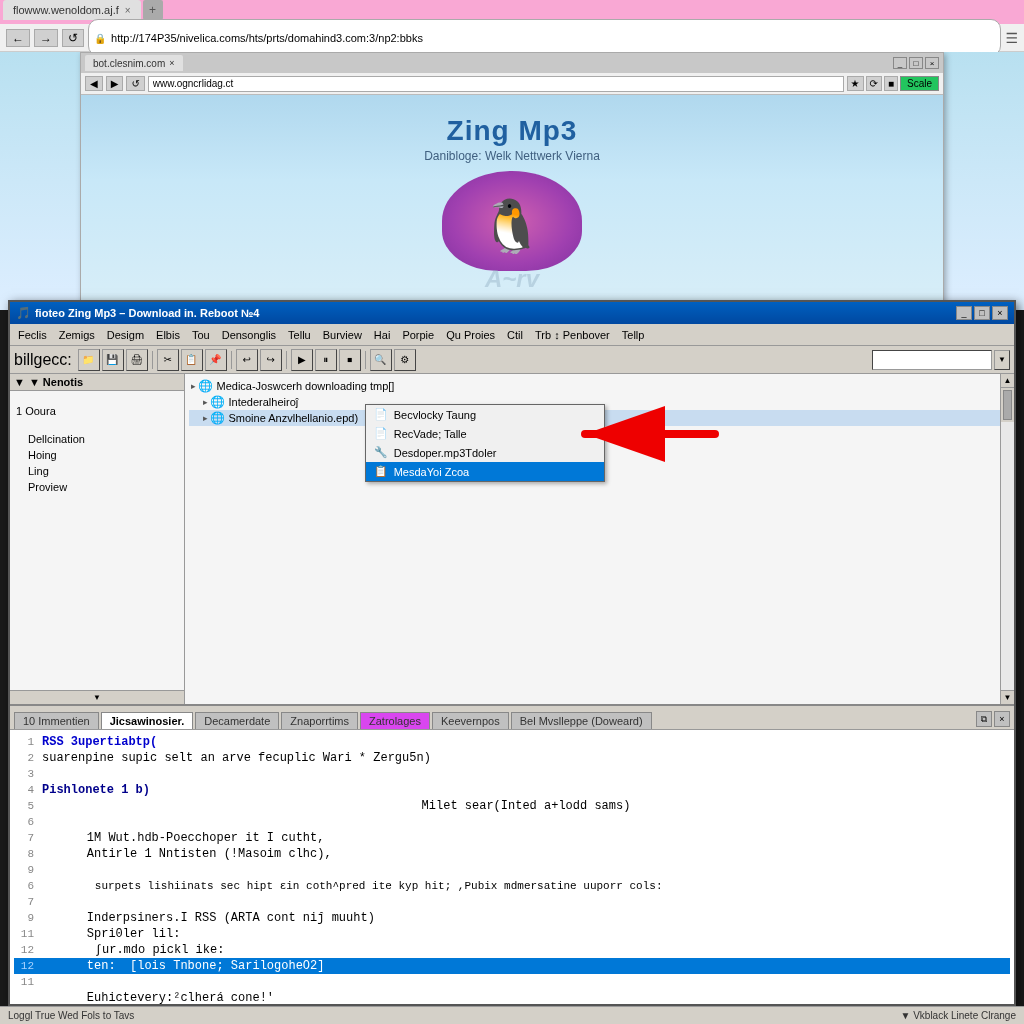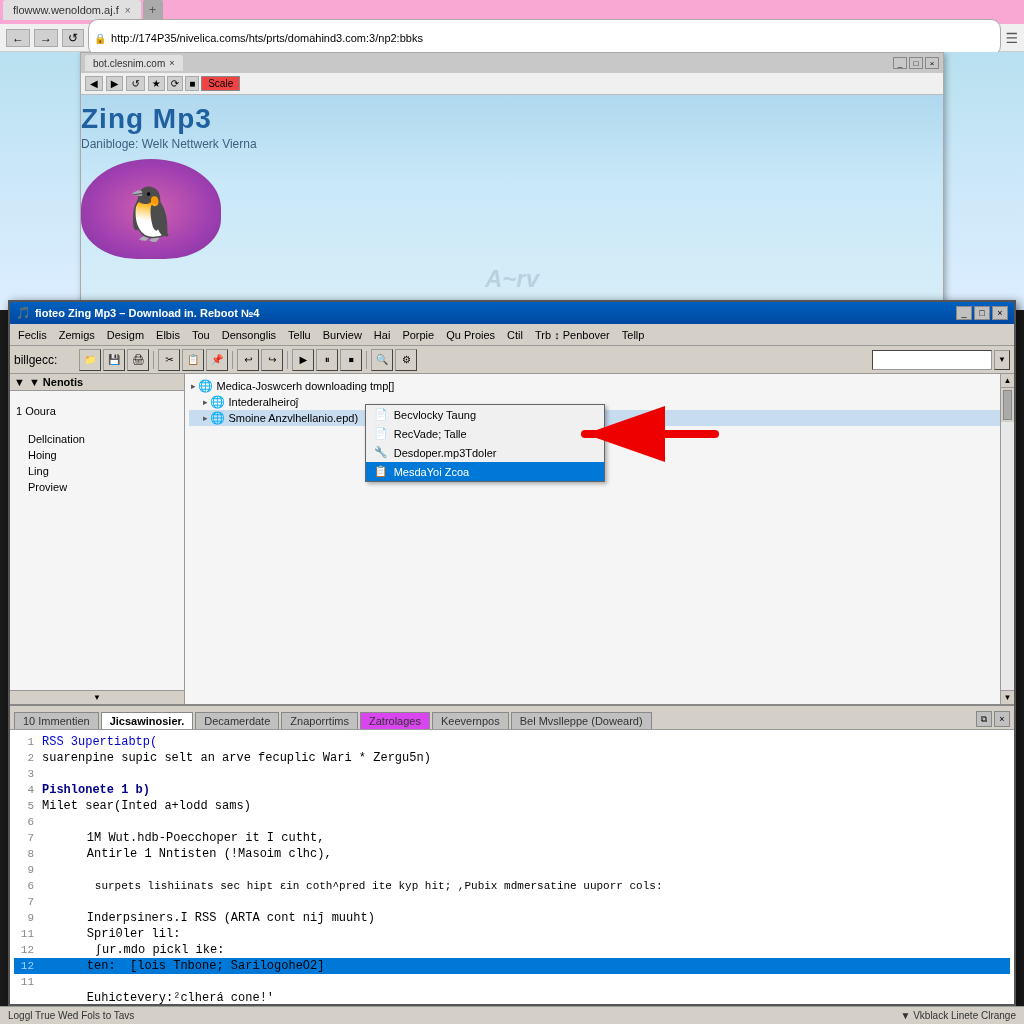--- a/index.html
+++ b/index.html
@@ -55,29 +55,30 @@
           <button style="width:14px;height:12px;font-size:8px;background:#c8c8c8;border:1px solid #888;cursor:pointer;">_</button>
           <button style="width:14px;height:12px;font-size:8px;background:#c8c8c8;border:1px solid #888;cursor:pointer;">□</button>
           <button style="width:14px;height:12px;font-size:8px;background:#c8c8c8;border:1px solid #888;cursor:pointer;">×</button>
         </div>
       </div>
 
       <div style="background:#f0f0f0;height:22px;display:flex;align-items:center;padding:0 4px;gap:3px;border-bottom:1px solid #bbb;">
         <button style="font-size:10px;background:#d0d0d0;border:1px solid #aaa;padding:1px 4px;cursor:pointer;">◀</button>
         <button style="font-size:10px;background:#d0d0d0;border:1px solid #aaa;padding:1px 4px;cursor:pointer;">▶</button>
         <button style="font-size:10px;background:#d0d0d0;border:1px solid #aaa;padding:1px 4px;cursor:pointer;">↺</button>
+        <input style="flex: 1 1 0%; height: 16px; border: 1px solid rgb(170, 170, 170); font-size: 10px; padding: 0px 4px; background: white;" value="www.ogncrlidag.ct">
         <div style="display:flex;gap:2px;">
           <button style="font-size:10px;background:#d0d0d0;border:1px solid #aaa;padding:1px 3px;cursor:pointer;">★</button>
           <button style="font-size:10px;background:#d0d0d0;border:1px solid #aaa;padding:1px 3px;cursor:pointer;">⟳</button>
           <button style="font-size:10px;background:#d0d0d0;border:1px solid #aaa;padding:1px 3px;cursor:pointer;">■</button>
-          <button style="font-size:10px;background:#ef4444;border:1px solid #888;padding:1px 6px;cursor:pointer;">Scale</button>
-        </div>
-      </div>
-
-      <div style="background:linear-gradient(180deg,#b0d8ee 0%,#c8e8f8 40%,#d8eef8 100%);flex:1;display:flex;flex-direction:column;align-items:flex-start;padding-top:8px;height:calc(100% - 42px);overflow:hidden;position:relative;">
+          <button style="font-size:10px;background:#22c55e;border:1px solid #888;padding:1px 6px;cursor:pointer;">Scale</button>
+        </div>
+      </div>
+
+      <div style="background:linear-gradient(180deg,#b0d8ee 0%,#c8e8f8 40%,#d8eef8 100%);flex:1;display:flex;flex-direction:column;align-items:center;padding-top:20px;height:calc(100% - 42px);overflow:hidden;position:relative;">
         <div style="font-size:28px;font-weight:bold;color:#2060a0;letter-spacing:1px;">Zing Mp3</div>
         <div style="font-size:12px;color:#406080;margin-top:2px;">Danibloge: Welk Nettwerk Vierna</div>
 
         <div style="margin-top:8px;display:flex;align-items:center;justify-content:center;position:relative;">
           <div style="width:140px;height:100px;background:radial-gradient(ellipse,#d060b0 0%,#a040b0 60%,#8030a0 100%);border-radius:50% 50% 40% 40%;display:flex;align-items:center;justify-content:center;overflow:hidden;">
             <div style="font-size:52px;margin-top:10px;">🐧</div>
           </div>
         </div>
         <div style="position:absolute;bottom:16px;left:50%;transform:translateX(-50%);font-size:24px;font-weight:bold;color:rgba(140,170,190,0.4);white-space:nowrap;font-style:italic;">A~rv</div>
       </div>
@@ -110,21 +111,21 @@
     <div style="padding:2px 6px;font-size:11px;color:#000;cursor:pointer;white-space:nowrap;">Burview</div>
     <div style="padding:2px 6px;font-size:11px;color:#000;cursor:pointer;white-space:nowrap;">Hai</div>
     <div style="padding:2px 6px;font-size:11px;color:#000;cursor:pointer;white-space:nowrap;">Porpie</div>
     <div style="padding:2px 6px;font-size:11px;color:#000;cursor:pointer;white-space:nowrap;">Qu Proies</div>
     <div style="padding:2px 6px;font-size:11px;color:#000;cursor:pointer;white-space:nowrap;">Ctil</div>
     <div style="padding:2px 6px;font-size:11px;color:#000;cursor:pointer;white-space:nowrap;">Trb ↕ Penbover</div>
     <div style="padding:2px 6px;font-size:11px;color:#000;cursor:pointer;white-space:nowrap;">Tellp</div>
   </div>
 
   <div style="background:#d4d0c8;height:28px;display:flex;align-items:center;padding:0 4px;border-bottom:1px solid #999;gap:2px;">
-    <span style="font-size:12px;margin-right:20px;">billgecc:</span>
+    <span style="font-size:16px;margin-right:4px;">billgecc:</span>
     <button style="width:22px;height:22px;background:#d4d0c8;border:1px outset #999;font-size:10px;cursor:pointer;">📁</button>
     <button style="width:22px;height:22px;background:#d4d0c8;border:1px outset #999;font-size:10px;cursor:pointer;">💾</button>
     <button style="width:22px;height:22px;background:#d4d0c8;border:1px outset #999;font-size:10px;cursor:pointer;">🖨</button>
     <div style="width:1px;height:18px;background:#999;margin:0 2px;"></div>
     <button style="width:22px;height:22px;background:#d4d0c8;border:1px outset #999;font-size:10px;cursor:pointer;">✂</button>
     <button style="width:22px;height:22px;background:#d4d0c8;border:1px outset #999;font-size:10px;cursor:pointer;">📋</button>
     <button style="width:22px;height:22px;background:#d4d0c8;border:1px outset #999;font-size:10px;cursor:pointer;">📌</button>
     <div style="width:1px;height:18px;background:#999;margin:0 2px;"></div>
     <button style="width:22px;height:22px;background:#d4d0c8;border:1px outset #999;font-size:10px;cursor:pointer;">↩</button>
     <button style="width:22px;height:22px;background:#d4d0c8;border:1px outset #999;font-size:10px;cursor:pointer;">↪</button>
@@ -226,37 +227,37 @@
       <div style="padding:2px 8px;font-size:11px;background:#c0c0c0;border:1px solid #888;border-bottom:none;cursor:pointer;margin-right:2px;color:#333;">Keevernpos</div>
       <div style="padding:2px 8px;font-size:11px;background:#c0c0c0;border:1px solid #888;border-bottom:none;cursor:pointer;margin-right:2px;color:#333;">Bel Mvslleppe (Doweard)</div>
       <div style="flex:1;"></div>
       <div style="width:16px;height:16px;background:#c0c0c0;border:1px solid #888;cursor:pointer;display:flex;align-items:center;justify-content:center;font-size:9px;margin-bottom:2px;">⧉</div>
       <div style="width:16px;height:16px;background:#c0c0c0;border:1px solid #888;cursor:pointer;display:flex;align-items:center;justify-content:center;font-size:9px;margin-bottom:2px;margin-left:2px;">×</div>
     </div>
 
     <div style="flex:1;overflow:auto;padding:4px;font-family:'Courier New',monospace;font-size:12px;background:white;">
       <div style="display:flex;min-height:16px;line-height:16px;">
         <span style="width:20px;text-align:right;color:#888;margin-right:8px;font-size:11px;flex-shrink:0;">1</span>
-        <span style="flex:1;white-space:pre;color:#0000cd;font-weight:normal;">RSS 3upertiabtp(</span>
+        <span style="flex:1;white-space:pre;color:#0000cd;font-weight:bold;">RSS 3upertiabtp(</span>
       </div>
       <div style="display:flex;min-height:16px;line-height:16px;">
         <span style="width:20px;text-align:right;color:#888;margin-right:8px;font-size:11px;flex-shrink:0;">2</span>
         <span style="flex:1;white-space:pre;">suarenpine supic selt an arve fecuplic Wari * Zergu5n)</span>
       </div>
       <div style="display:flex;min-height:16px;line-height:16px;">
         <span style="width:20px;text-align:right;color:#888;margin-right:8px;font-size:11px;flex-shrink:0;">3</span>
         <span style="flex:1;white-space:pre;"> </span>
       </div>
       <div style="display:flex;min-height:16px;line-height:16px;">
         <span style="width:20px;text-align:right;color:#888;margin-right:8px;font-size:11px;flex-shrink:0;">4</span>
         <span style="flex:1;white-space:pre;color:#00008b;font-weight:bold;">Pishlonete 1 b)</span>
       </div>
       <div style="display:flex;min-height:16px;line-height:16px;">
         <span style="width:20px;text-align:right;color:#888;margin-right:8px;font-size:11px;flex-shrink:0;">5</span>
-        <span style="flex:1;white-space:pre;">Milet sear(Inted a+lodd sams)</span>
+        <span style="flex:1;white-space:pre;text-align:center;">Milet sear(Inted a+lodd sams)</span>
       </div>
       <div style="display:flex;min-height:16px;line-height:16px;">
         <span style="width:20px;text-align:right;color:#888;margin-right:8px;font-size:11px;flex-shrink:0;">6</span>
         <span style="flex:1;white-space:pre;"> </span>
       </div>
       <div style="display:flex;min-height:16px;line-height:16px;">
         <span style="width:20px;text-align:right;color:#888;margin-right:8px;font-size:11px;flex-shrink:0;">7</span>
         <span style="flex:1;white-space:pre;padding-left:16px;">    1M Wut.hdb-Poecchoper it I cutht,</span>
       </div>
       <div style="display:flex;min-height:16px;line-height:16px;">
@@ -283,21 +284,21 @@
         <span style="width:20px;text-align:right;color:#888;margin-right:8px;font-size:11px;flex-shrink:0;">11</span>
         <span style="flex:1;white-space:pre;padding-left:16px;">    Spri0ler lil:</span>
       </div>
       <div style="display:flex;min-height:16px;line-height:16px;">
         <span style="width:20px;text-align:right;color:#888;margin-right:8px;font-size:11px;flex-shrink:0;">12</span>
         <span style="flex:1;white-space:pre;padding-left:24px;">    ∫ur.mdo pickl ike:</span>
       </div>
 
       <div style="display:flex;min-height:16px;line-height:16px;background:#0078d7;">
         <span style="width:20px;text-align:right;color:#aad4ff;margin-right:8px;font-size:11px;flex-shrink:0;">12</span>
-        <span style="flex:1;white-space:pre;padding-left:16px;color:#000000;">    ten:  [lois Tnbone; SarilogoheO2]</span>
+        <span style="flex:1;white-space:pre;padding-left:16px;color:#ffffff;">    ten:  [lois Tnbone; SarilogoheO2]</span>
       </div>
       <div style="display:flex;min-height:16px;line-height:16px;">
         <span style="width:20px;text-align:right;color:#888;margin-right:8px;font-size:11px;flex-shrink:0;">11</span>
         <span style="flex:1;white-space:pre;padding-left:16px;margin-top:16px;">    Euhictevery:²clherá cone!'</span>
       </div>
 
     </div>
   </div>
 </div>
 

